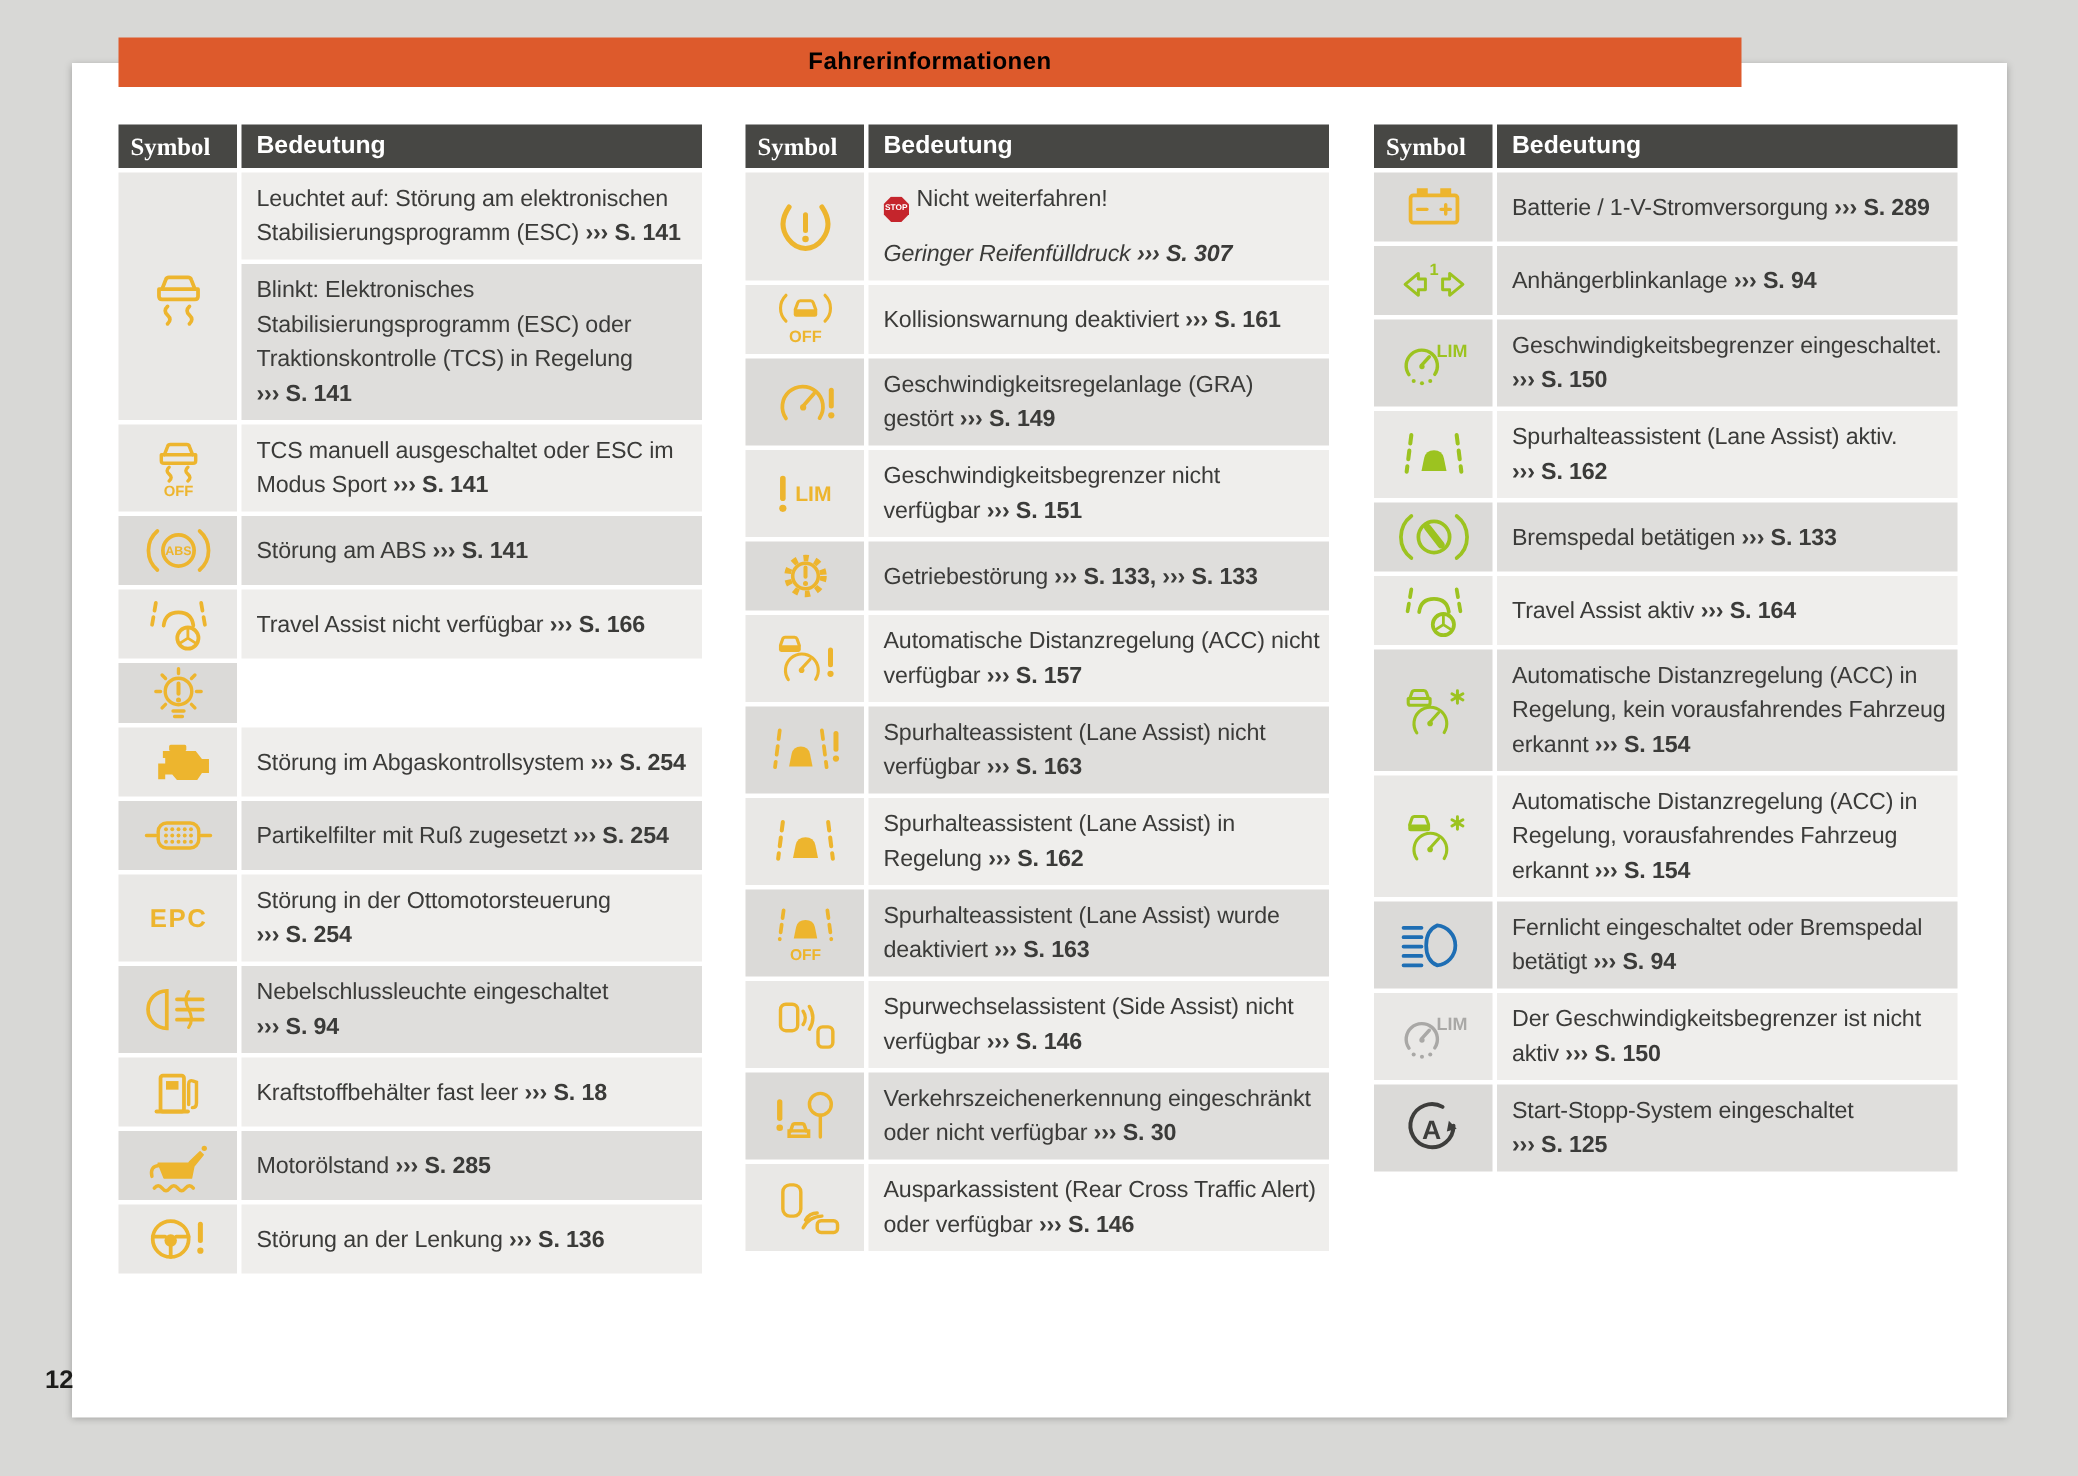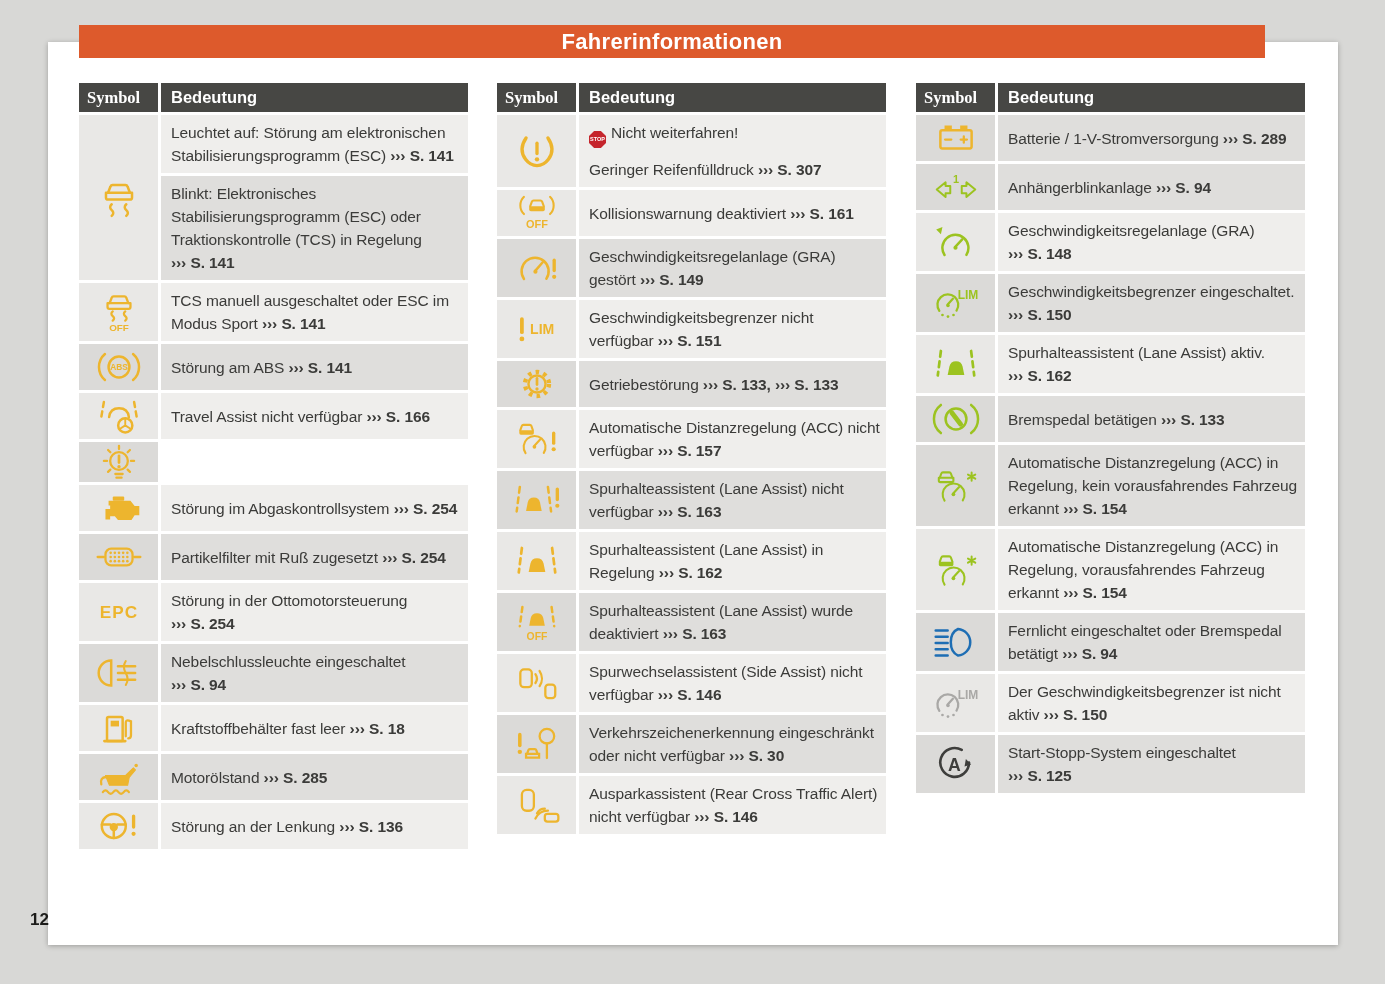--- a/index.html
+++ b/index.html
@@ -8,23 +8,23 @@
     background:#d8d8d6;
     font-family:"Liberation Sans", sans-serif;
     position:relative; overflow:hidden;
     color:#3b3b39;
   }
   .page {
     position:absolute; left:48px; top:42px; width:1290px; height:903px;
     background:#ffffff; box-shadow:0 1px 5px rgba(0,0,0,.28);
   }
   .titlebar {
-    position:absolute; left:79px; top:25px; width:1186px; height:33px;
+    position:absolute; left:79px; top:25px; width:1082px; height:33px;
     display:flex; align-items:center; justify-content:center;
-    color:#ffffff; font-size:22px; font-weight:bold; letter-spacing:.3px;
+    color:#000000; font-size:16px; font-weight:bold; letter-spacing:.3px;
   }
   .table { position:absolute; top:83px; width:389px; }
   #t0 { left:79px; } #t1 { left:497px; } #t2 { left:916px; }
   .thead { display:flex; gap:3px; margin-bottom:3px; }
   .th {
     color:#fff; font-weight:bold; font-size:16.5px; height:29px;
     display:flex; align-items:center;
   }
   .th.sym { width:79px; flex:none; padding-left:8px;font-family:Liberation Serif, serif; }
   .th.mean { flex:1; padding-left:10px; }
@@ -33,21 +33,21 @@
   .symcell { width:79px; flex:none; display:flex; align-items:center; justify-content:center; }
   .symcell.sl { background:#e9e8e6; }
   .symcell.sd { background:#dbdad8; }
   .cells { flex:1; display:flex; flex-direction:column; gap:3px; }
   .cell {
     min-height:46px; display:flex; flex-direction:column; justify-content:center;
     padding:6px 6px 6px 10px; font-size:15.5px; line-height:23px; letter-spacing:-0.1px;
   }
   .cell.cl { background:#efeeec; }
   .cell.cd { background:#dfdedc; }
-  .para + .para { margin-top:10px; }
+  .para + .para { margin-top:10px;font-style:italic; }
   .ref { font-weight:bold; }
   .stopb {
     display:inline-flex; align-items:center; justify-content:center;
     width:17px; height:17px; margin-right:5px; vertical-align:-3px;
     color:#fff; font-size:5.5px; font-weight:bold; letter-spacing:0;
     clip-path:polygon(30% 0,70% 0,100% 30%,100% 70%,70% 100%,30% 100%,0 70%,0 30%);
   }
   .pagenum { position:absolute; left:30px; top:910px; font-size:17px; font-weight:bold; color:#1c1c1a; }
   .icon { display:flex; justify-content:center; }
   svg text { font-family:"Liberation Sans", sans-serif; }
@@ -520,21 +520,21 @@
               <g fill="none" stroke="#edb52e" stroke-width="2.2" stroke-linecap="round" stroke-linejoin="round">
                 <rect x="9.5" y="4.5" width="11.5" height="20" rx="4.5"></rect>
                 <path d="M24 27 a8.5 8.5 0 0 1 7.5 -4.5 M22.5 32 a13.5 13.5 0 0 1 12 -7.5"></path>
                 <rect x="31.5" y="27.5" width="13" height="7.5" rx="2.5"></rect>
               </g>
             </svg>
           </span>
         </div>
         <div class="cells">
           <div class="cell cl">
-            <div class="para"><span>Ausparkassistent (Rear Cross Traffic Alert) nicht verfügbar </span><span class="ref">›››&nbsp;S.&nbsp;146</span></div>
+            <div class="para"><span>Ausparkassistent (Rear Cross Traffic Alert) oder verfügbar </span><span class="ref">›››&nbsp;S.&nbsp;146</span></div>
           </div>
         </div>
       </div>
     </div>
 </div>
 
 <div class="table" id="t2">
   <div class="thead">
     <div class="th sym" style="background: rgb(71, 71, 68);">Symbol</div>
     <div class="th mean" style="background: rgb(71, 71, 68);">Bedeutung</div>
@@ -567,39 +567,20 @@
             </svg>
           </span>
         </div>
         <div class="cells">
           <div class="cell cd">
             <div class="para"><span>Anhängerblinkanlage </span><span class="ref">›››&nbsp;S.&nbsp;94</span></div>
           </div>
         </div>
       </div>
       <div class="row">
-        <div class="symcell sl">
-          <span class="icon">
-            <svg viewBox="0 0 48 38" width="50" height="40" xmlns="http://www.w3.org/2000/svg">
-              <g fill="none" stroke="#9cc320" stroke-width="2.4" stroke-linecap="round">
-                <path d="M13 31.5 a12.5 12.5 0 1 1 21 -0.2"></path>
-                <path d="M23.5 23.5 l6.5 -7"></path>
-              </g>
-              <circle cx="23.5" cy="24.5" r="2" fill="#9cc320"></circle>
-              <path d="M11 4.5 l-6 2.5 4.5 4.5 z" fill="#9cc320"></path>
-            </svg>
-          </span>
-        </div>
-        <div class="cells">
-          <div class="cell cl">
-            <div class="para"><span>Geschwindigkeitsregelanlage (GRA) </span><span class="ref">›››&nbsp;S.&nbsp;148</span></div>
-          </div>
-        </div>
-      </div>
-      <div class="row">
         <div class="symcell sd">
           <span class="icon">
             <svg viewBox="0 0 48 38" width="50" height="40" xmlns="http://www.w3.org/2000/svg">
               <g fill="none" stroke="#9cc320" stroke-width="2.2" stroke-linecap="round">
                 <path d="M8 26.5 a10 10 0 1 1 16.5 -0.2"></path>
                 <path d="M16 20.5 l5 -5.5"></path>
               </g>
               <circle cx="16.3" cy="21.3" r="1.7" fill="#9cc320"></circle>
               <circle cx="11" cy="30.5" r="1.3" fill="#9cc320"></circle>
               <circle cx="16.3" cy="32" r="1.3" fill="#9cc320"></circle>
@@ -640,20 +621,40 @@
                 <circle cx="24" cy="19" r="10"></circle>
                 <path d="M9.5 5.5 a17 17 0 0 0 0 27 M38.5 5.5 a17 17 0 0 1 0 27" stroke-linecap="round"></path>
               </g>
               <path d="M20 13 l8.5 11" stroke="#9cc320" stroke-width="4.6" stroke-linecap="round"></path>
             </svg>
           </span>
         </div>
         <div class="cells">
           <div class="cell cd">
             <div class="para"><span>Bremspedal betätigen </span><span class="ref">›››&nbsp;S.&nbsp;133</span></div>
+          </div>
+        </div>
+      </div>
+      <div class="row">
+        <div class="symcell sl">
+          <span class="icon">
+            <svg viewBox="0 0 48 38" width="50" height="40" xmlns="http://www.w3.org/2000/svg">
+              <g fill="none" stroke="#9cc320" stroke-width="2.4" stroke-linecap="round">
+                <path d="M9.5 5.5 L6.5 23" stroke-dasharray="5 4.2"></path>
+                <path d="M38.5 5.5 L41.5 23" stroke-dasharray="5 4.2"></path>
+                <path d="M14.5 20 q1 -8.5 9.5 -8.5 q8.5 0 9.5 8.5"></path>
+                <circle cx="30" cy="28" r="6.8"></circle>
+                <path d="M30 28 v-5.8 M30 28 l-5 3.2 M30 28 l5 3.2" stroke-width="1.8"></path>
+              </g>
+            </svg>
+          </span>
+        </div>
+        <div class="cells">
+          <div class="cell cl">
+            <div class="para"><span>Travel Assist aktiv </span><span class="ref">›››&nbsp;S.&nbsp;164</span></div>
           </div>
         </div>
       </div>
       <div class="row">
         <div class="symcell sd">
           <span class="icon">
             <svg viewBox="0 0 48 38" width="50" height="40" xmlns="http://www.w3.org/2000/svg">
               <g fill="none" stroke="#9cc320" stroke-width="2" stroke-linecap="round" stroke-linejoin="round">
                 <path d="M8.5 11 l1.4 -4 q0.4 -1.1 1.6 -1.1 h6 q1.2 0 1.6 1.1 l1.4 4"></path>
                 <path d="M7.5 11 h14 v2.8 q0 1.5 -1.5 1.5 h-11 q-1.5 0 -1.5 -1.5 z"></path>

